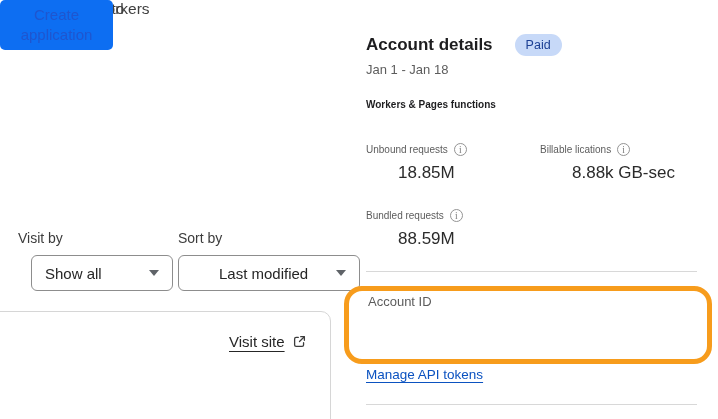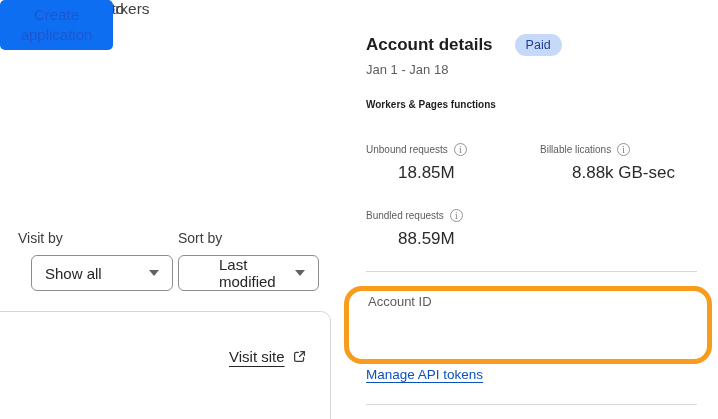--- a/index.html
+++ b/index.html
@@ -19,29 +19,29 @@
   }
   .ctl-label{position:absolute;font-size:14px;color:#3c3c3c;}
   .filter-label{left:18px;top:230px;}
   .sort-label{left:178px;top:230px;}
   .dropdown{
     position:absolute;top:255px;height:36px;border:1px solid #8d8d8d;border-radius:6px;background:#fff;
     display:flex;align-items:center;justify-content:space-between;padding:0 13px;box-sizing:border-box;
     font-size:15px;color:#262626;cursor:pointer;
   }
   .dd-filter{left:17px;width:142px;margin-left:14px;}
-  .dd-sort{left:178px;width:141px;padding-left:40px;}
+  .dd-sort{left:178px;width:182px;padding-left:40px;}
   .chevron{width:0;height:0;border-left:5px solid transparent;border-right:5px solid transparent;border-top:6px solid #5f6368;}
   .card{
     position:absolute;left:-24px;top:311px;width:355px;height:130px;background:#fff;
     border:1px solid #d6d6d6;border-radius:0 10px 0 0;box-sizing:border-box;
   }
   .visit{
     position:absolute;left:229px;top:333px;display:flex;align-items:center;gap:8px;
-    font-size:15px;font-weight:500;color:#262626;margin-top:15px;
+    font-size:15px;font-weight:500;color:#262626;
   }
   .visit-link{text-decoration:underline;text-underline-offset:4px;cursor:pointer;}
   .visit .ext-icon{color:#3c3c3c;}
   
   .acct-row{position:absolute;left:366px;top:34px;display:flex;align-items:center;gap:22px;}
   .acct-title{font-size:17px;font-weight:bold;color:#1d1d1f;margin:0;}
   .badge{
     background:#c7d9f8;color:#1b3f94;font-size:12.5px;padding:3px 11px;border-radius:12px;line-height:1.3;
   }
   .date-range{position:absolute;left:366px;top:62px;font-size:13px;color:#5c5c5c;}

